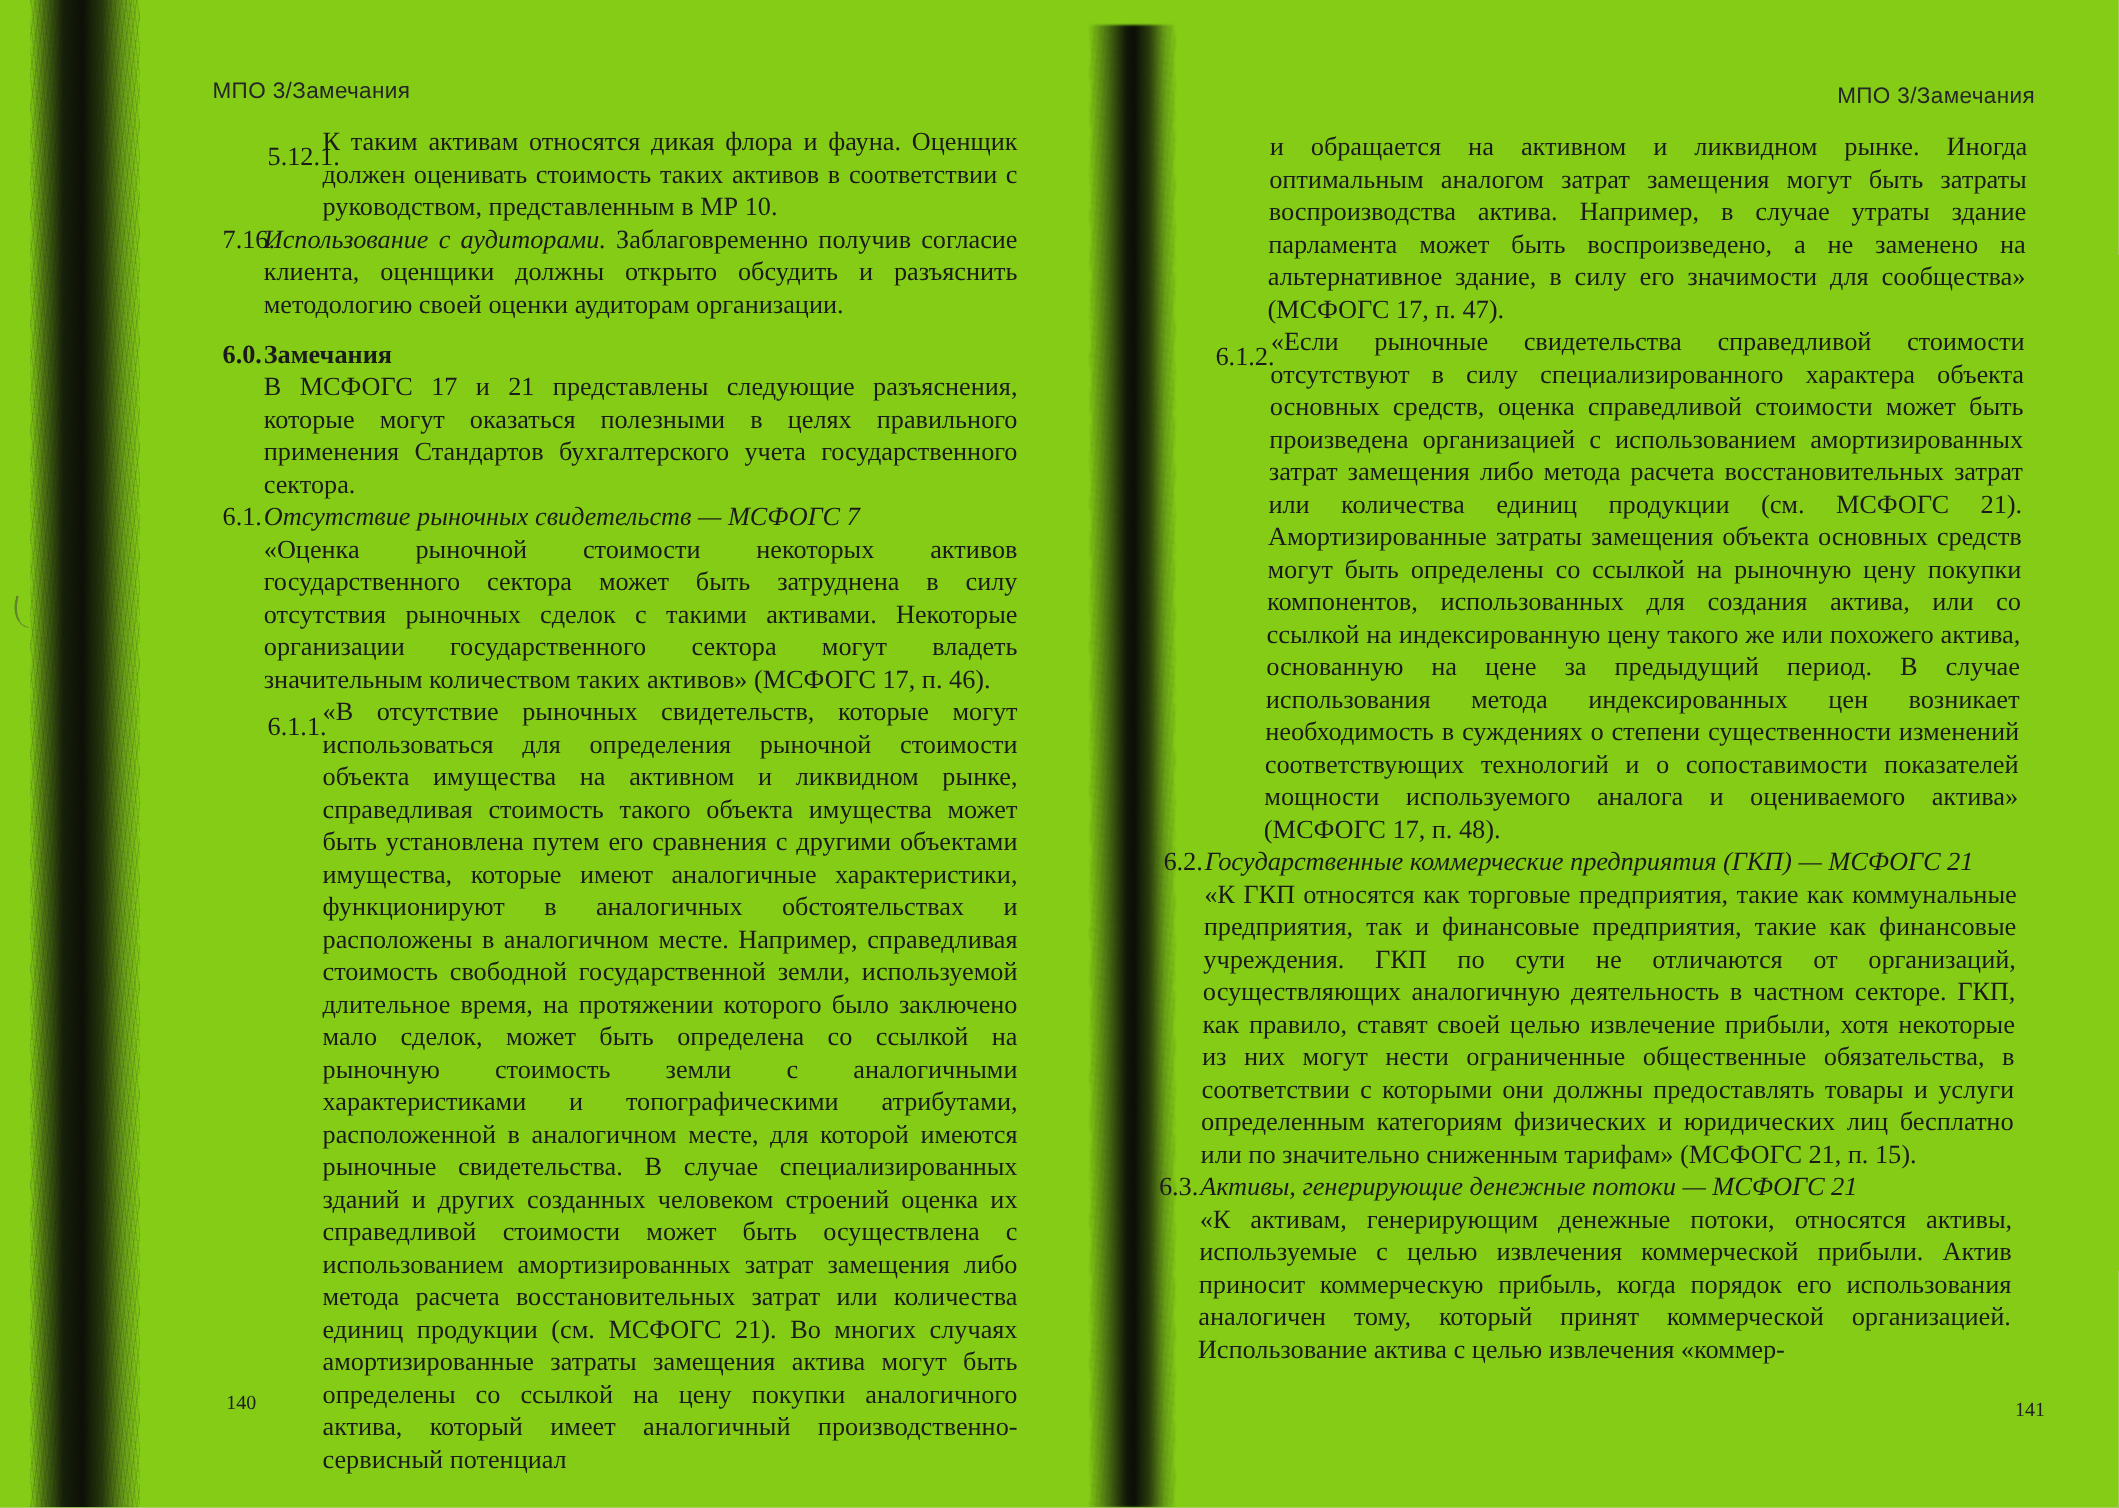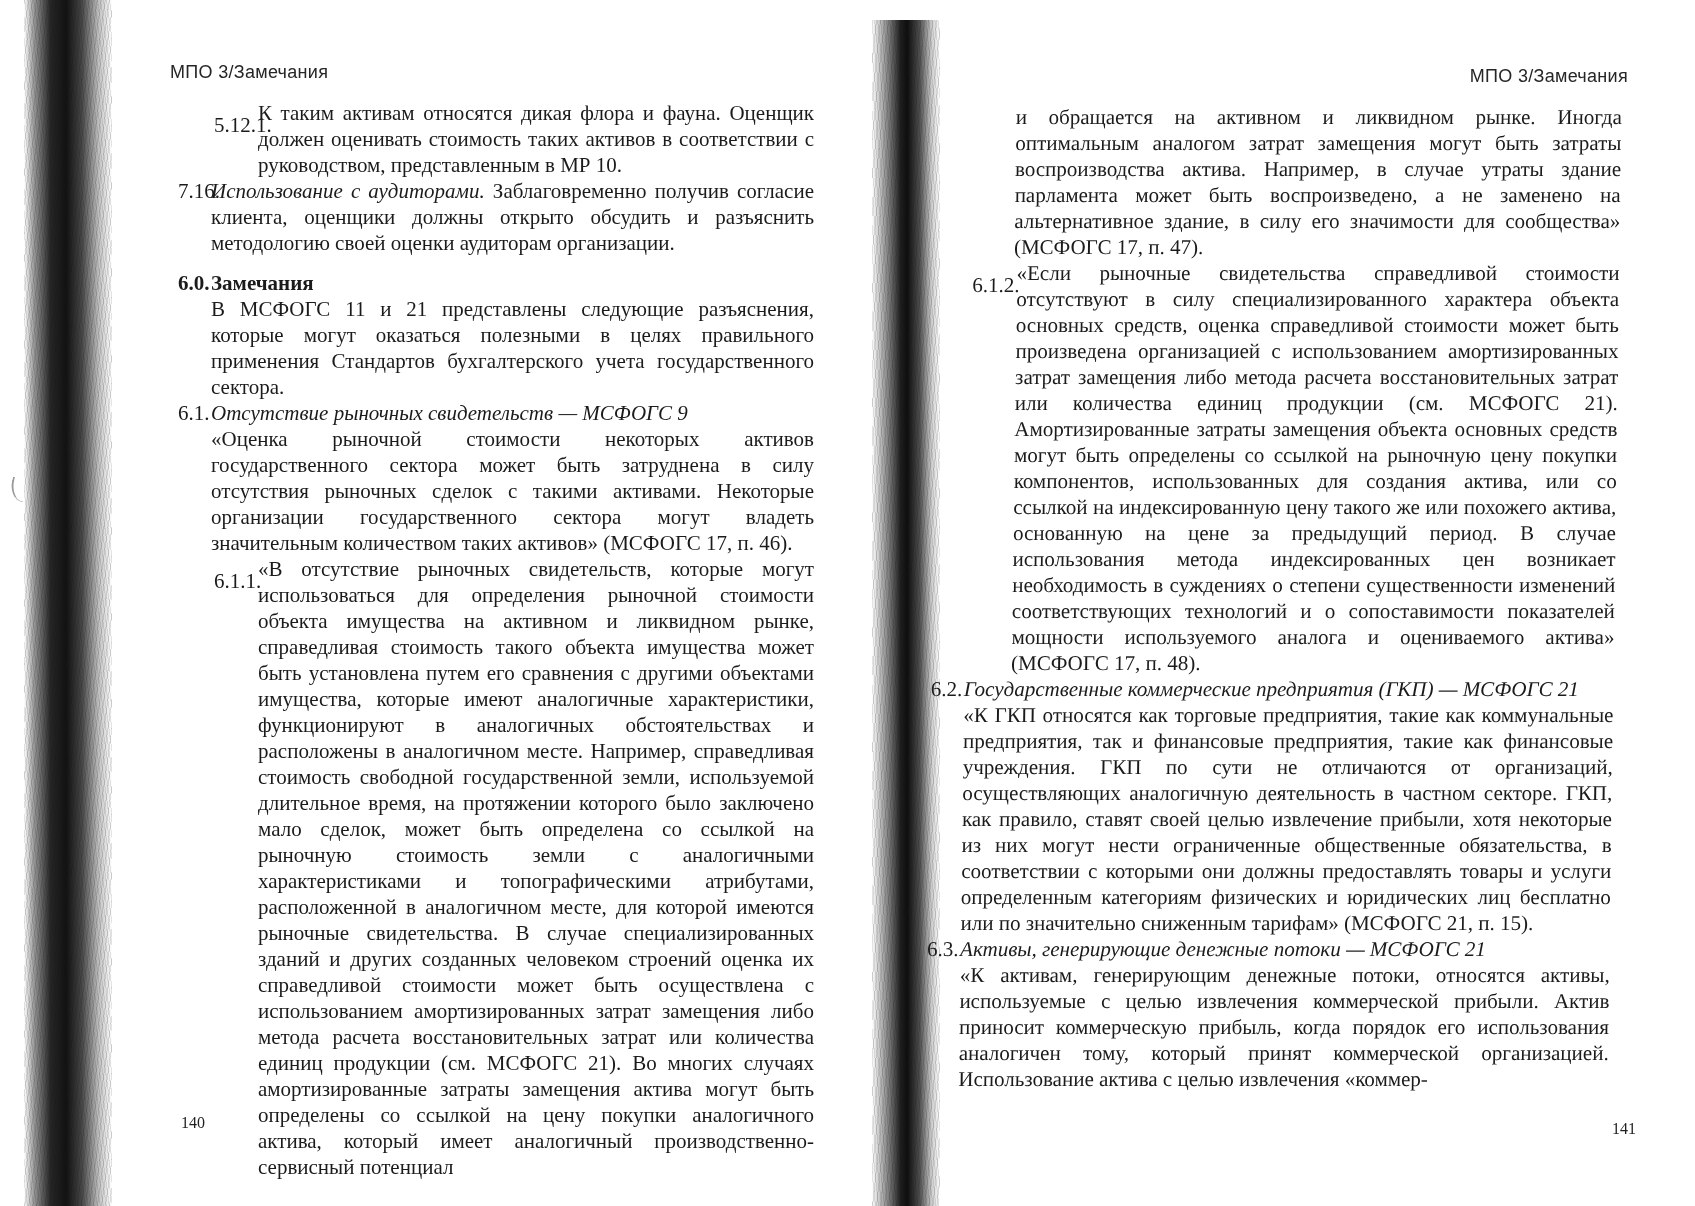--- a/index.html
+++ b/index.html
@@ -1,21 +1,21 @@
 <!DOCTYPE html>
 <html lang="ru"><head>
 <meta charset="utf-8">
 <style>
   html, body { margin: 0; padding: 0; }
   body { background: #d9d9d9; }
   #scan {
     position: relative;
     width: 1695px;
     height: 1206px;
-    background: #ffffff;
+    background: #84cc16;
     overflow: hidden;
     font-family: "Liberation Serif", "DejaVu Serif", serif;
     color: #1b1b1b;
   }
 
   
   .edge-band {
     position: absolute; left: 24px; top: 0; width: 88px; height: 1206px;
     background:
       repeating-linear-gradient(82deg, rgba(20,20,20,0.10) 0 1px, rgba(0,0,0,0) 1px 3px),
@@ -100,26 +100,26 @@
       <span class="num">7.16.</span>
       <span class="it">Использование с аудиторами.</span><span> Заблаговременно получив согласие клиента, оценщики должны открыто обсудить и разъяснить методологию своей оценки аудиторам организации.</span>
     </p>
 
     <p class="item l1 h-item gap-before">
       <span class="num">6.0.</span>
       <span class="bold">Замечания</span>
     </p>
 
     <p class="item body-ind">
-      <span>В МСФОГС 11 и 21 представлены следующие разъяснения, которые могут оказаться полезными в целях правильного применения Стандартов бухгалтерского учета государственного сектора.</span>
+      <span>В МСФОГС 17 и 21 представлены следующие разъяснения, которые могут оказаться полезными в целях правильного применения Стандартов бухгалтерского учета государственного сектора.</span>
     </p>
 
     <p class="item l1">
       <span class="num">6.1.</span>
-      <span class="it">Отсутствие рыночных свидетельств — МСФОГС 9</span>
+      <span class="it">Отсутствие рыночных свидетельств — МСФОГС 7</span>
     </p>
 
     <p class="item body-ind">
       <span>«Оценка рыночной стоимости некоторых активов государственного сектора может быть затруднена в силу отсутствия рыночных сделок с такими активами. Некоторые организации государственного сектора могут владеть значительным количеством таких активов» (МСФОГС 17, п. 46).</span>
     </p>
 
     <p class="item l2">
       <span class="num">6.1.1.</span>
       <span>«В отсутствие рыночных свидетельств, которые могут использоваться для определения рыночной стоимости объекта имущества на активном и ликвидном рынке, справедливая стоимость такого объекта имущества может быть установлена путем его сравнения с другими объектами имущества, которые имеют аналогичные характеристики, функционируют в аналогичных обстоятельствах и расположены в аналогичном месте. Например, справедливая стоимость свободной государственной земли, используемой длительное время, на протяжении которого было заключено мало сделок, может быть определена со ссылкой на рыночную стоимость земли с аналогичными характеристиками и топографическими атрибутами, расположенной в аналогичном месте, для которой имеются рыночные свидетельства. В случае специализированных зданий и других созданных человеком строений оценка их справедливой стоимости может быть осуществлена с использованием амортизированных затрат замещения либо метода расчета восстановительных затрат или количества единиц продукции (см. МСФОГС 21). Во многих случаях амортизированные затраты замещения актива могут быть определены со ссылкой на цену покупки аналогичного актива, который имеет аналогичный производственно-сервисный потенциал</span>
     </p>

